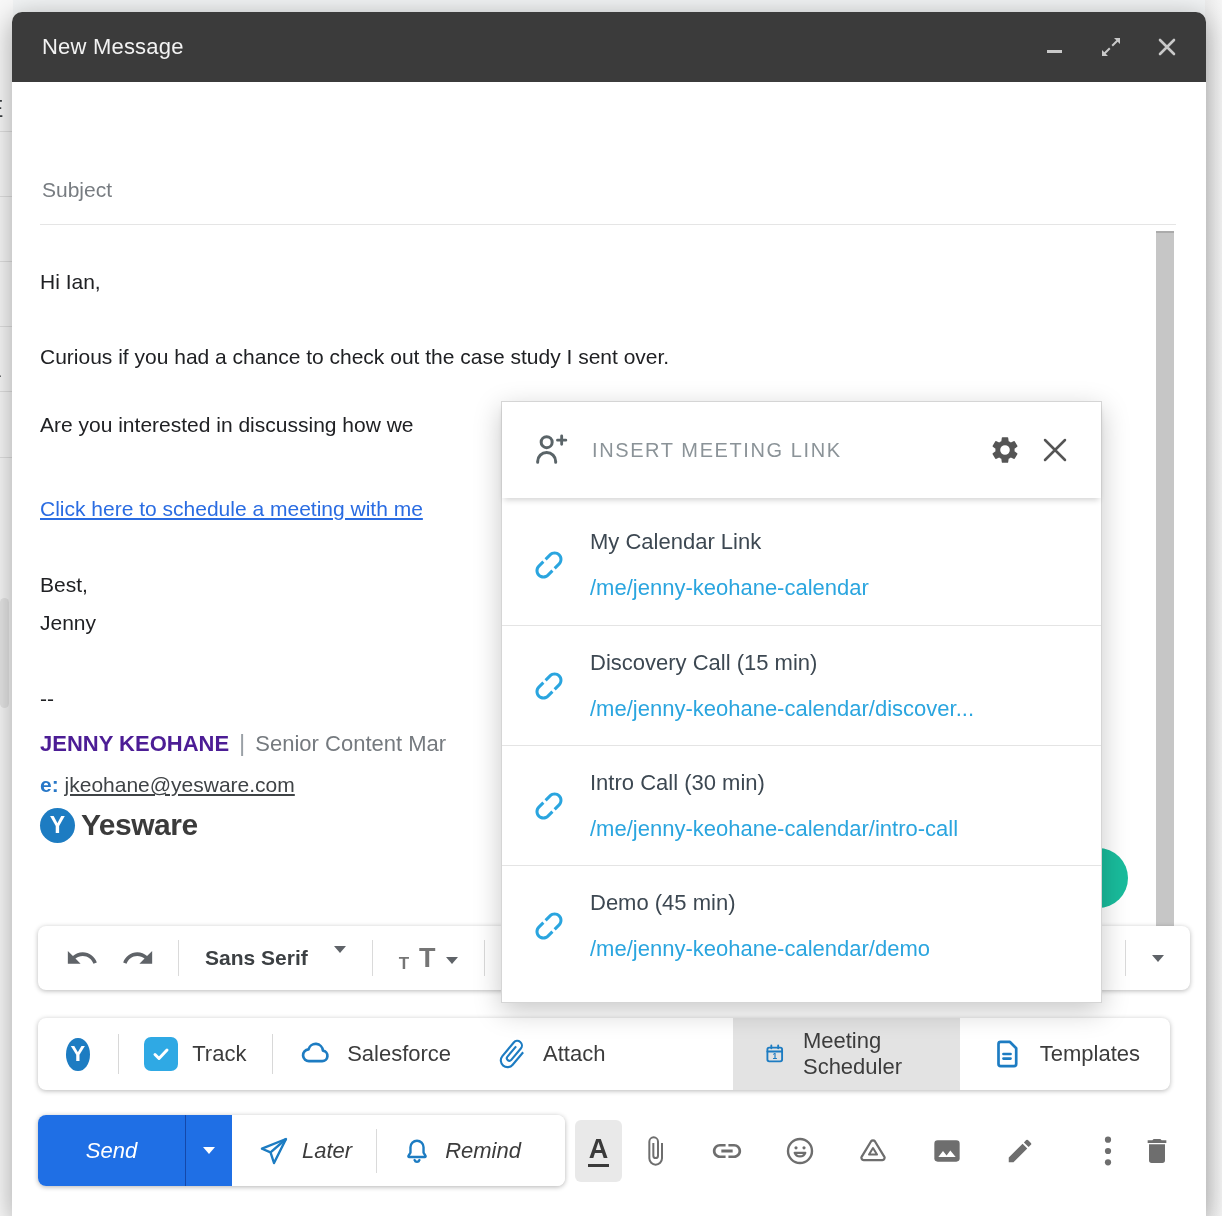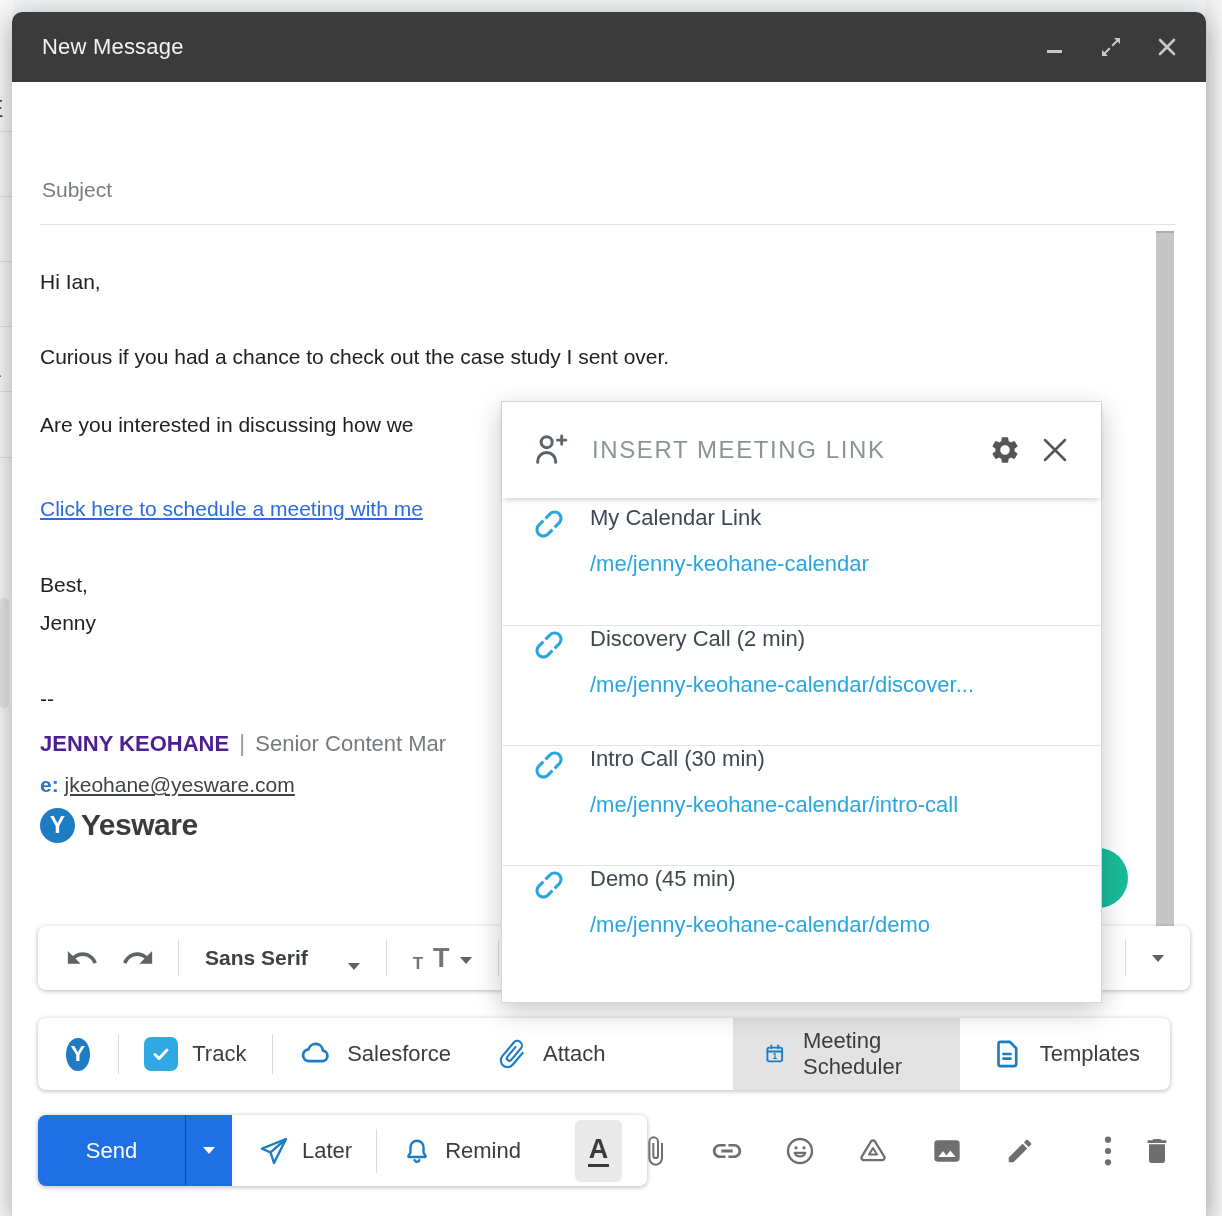--- a/index.html
+++ b/index.html
@@ -40,58 +40,58 @@
   .yw-word { font-size:30px; font-weight:bold; color:#3b3b3b; letter-spacing:-.5px; }
 
   .scrollbar { position:absolute; left:1144px; top:219px; width:18px; height:704px; background:#c6c6c6; border-top:2px solid #ababab; cursor:pointer; }
 
   .fab { position:absolute; left:1056px; top:836px; width:60px; height:60px; border-radius:50%; background:#19bc9c; z-index:2; cursor:pointer; }
 
   
   .fmtbar { position:absolute; left:26px; top:914px; width:1152px; height:64px; background:#fff; border-radius:8px; box-shadow:0 1px 5px rgba(0,0,0,.28); display:flex; align-items:center; padding-left:24px; z-index:3; }
   .fmt-ic { display:flex; align-items:center; justify-content:center; width:40px; height:40px; cursor:pointer; }
   .vdiv { width:1px; height:36px; background:#dadada; }
-  .fmt-font { display:flex; align-items:flex-end; gap:40px; margin:0 26px; cursor:pointer; }
+  .fmt-font { display:flex; align-items:flex-start; gap:26px; margin:0 26px; cursor:pointer; }
   .fmt-font-label { font-size:21px; font-weight:600; color:#3c4043; }
   .caret { width:0; height:0; border-left:6px solid transparent; border-right:6px solid transparent; border-top:7px solid #5f6368; }
   .fmt-size { display:flex; align-items:flex-end; gap:10px; margin:0 26px; cursor:pointer; }
   .tt-small { font-size:17px; font-weight:bold; color:#757575; line-height:1; }
   .tt-big { font-size:27px; font-weight:bold; color:#757575; line-height:1; }
   .fmt-right { position:absolute; right:26px; display:flex; align-items:center; gap:26px; }
 
   
   .ywbar { position:absolute; left:26px; top:1006px; width:1132px; height:72px; background:#fff; border-radius:8px; box-shadow:0 1px 5px rgba(0,0,0,.28); display:flex; align-items:center; z-index:3; }
   .ywbar .label { font-size:22px; color:#3c3c3c; }
   .yw-item { display:flex; align-items:center; gap:14px; cursor:pointer; }
   .yw-logo-btn { width:33px; height:33px; border-radius:50%; background:#1d7cc2; color:#fff; font-weight:bold; font-size:22px; display:flex; align-items:center; justify-content:center; margin:0 28px; cursor:pointer; }
   .yw-div { width:1px; height:40px; background:#d8d8d8; }
   .chk { width:34px; height:34px; border-radius:7px; background:#2fa9e4; display:flex; align-items:center; justify-content:center; }
   .ms-block { height:72px; display:flex; align-items:center; gap:16px; background:#e3e3e3; padding:0 30px; margin-left:128px; cursor:pointer; }
   .tp-block { height:72px; display:flex; align-items:center; gap:16px; padding:0 30px; cursor:pointer; }
 
   
-  .sendbar { position:absolute; left:26px; top:1103px; width:609px; height:71px; border-radius:8px; overflow:hidden; display:flex; box-shadow:0 1px 5px rgba(0,0,0,.3); z-index:3; }
+  .sendbar { position:absolute; left:26px; top:1103px; width:527px; height:71px; border-radius:8px; overflow:hidden; display:flex; box-shadow:0 1px 5px rgba(0,0,0,.3); z-index:3;font-style:italic; }
   .send-main { width:147px; background:#1f6fe5; color:#fff; font-size:22px; font-weight:500; display:flex; align-items:center; justify-content:center; cursor:pointer; }
   .send-drop { width:47px; background:#1f6fe5; border-left:1px solid rgba(0,0,60,.35); display:flex; align-items:center; justify-content:center; cursor:pointer; }
   .caret-w { width:0; height:0; border-left:6px solid transparent; border-right:6px solid transparent; border-top:7px solid #fff; }
   .send-white { flex:1; background:#fff; display:flex; align-items:center; }
   .sw-item { display:flex; align-items:center; gap:12px; font-size:22px; color:#3c3c3c; cursor:pointer; }
   .sw-div { width:1px; height:44px; background:#dadada; margin:0 24px; }
 
   .abtn { position:absolute; left:563px; top:1108px; width:47px; height:62px; background:#e9e9e9; border-radius:6px; display:flex; align-items:center; justify-content:center; z-index:3; cursor:pointer; }
   .abtn span { font-size:27px; font-weight:bold; color:#3a3a3a; border-bottom:3px solid #3a3a3a; line-height:1.05; padding:0 1px; }
   .ico-abs { position:absolute; top:1121px; width:36px; height:36px; display:flex; align-items:center; justify-content:center; z-index:3; cursor:pointer; }
 
   
   .popup { position:absolute; left:501px; top:401px; width:601px; height:602px; background:#fff; border:1px solid #d5d5d5; box-shadow:0 8px 26px rgba(0,0,0,.22); z-index:10; }
   .popup-head { position:relative; height:96px; display:flex; align-items:center; padding:0 28px; background:#fff; box-shadow:0 4px 6px -2px rgba(0,0,0,.18); z-index:2; }
-  .popup-title { font-size:24px; letter-spacing:1.6px; color:#8b9398; font-weight:500; margin-left:22px; flex:1; }
+  .popup-title { font-size:20px; letter-spacing:1.6px; color:#8b9398; font-weight:500; margin-left:22px; flex:1; }
   .popup-head .hbtn { width:36px; height:36px; display:flex; align-items:center; justify-content:center; cursor:pointer; }
   .popup-list { position:relative; margin-top:7px; z-index:1; }
-  .pitem { height:120px; display:flex; padding:0 28px; border-top:1px solid #e4e4e4; cursor:pointer; background:#fff; }
+  .pitem { height:120px; display:flex; align-items:center; padding:0 28px; border-top:1px solid #e4e4e4; cursor:pointer; background:#fff; }
   .pitem:first-child { border-top:none; }
   .pitem-text { margin-left:22px; }
   .pitem-label { font-size:22px; color:#3d4852; font-weight:500; margin-bottom:7px; }
   .pitem-url { font-size:22px; color:#2aa5df;margin-top:20px; }
 </style>
 </head>
 <body>
 
 <div class="bg-strip-left">
   <span class="bg-frag" style="top:96px">E</span>
@@ -341,21 +341,21 @@
         <div class="pitem-url">/me/jenny-keohane-calendar</div>
       </span>
     </div>
     <div class="pitem">
       <svg width="38" height="38" viewBox="0 0 24 24">
           <g transform="rotate(-45 12 12)">
             <path d="M3.9 12c0-1.71 1.39-3.1 3.1-3.1h4V7H7c-2.76 0-5 2.24-5 5s2.24 5 5 5h4v-1.9H7c-1.71 0-3.1-1.39-3.1-3.1zM17 7h-4v1.9h4c1.71 0 3.1 1.39 3.1 3.1s-1.39 3.1-3.1 3.1h-4V17h4c2.76 0 5-2.24 5-5s-2.24-5-5-5z" fill="#2aa5df"></path>
           </g>
         </svg>
       <span class="pitem-text">
-        <div class="pitem-label">Discovery Call (2 min)</div>
+        <div class="pitem-label">Discovery Call (15 min)</div>
         <div class="pitem-url">/me/jenny-keohane-calendar/discover...</div>
       </span>
     </div>
     <div class="pitem">
       <svg width="38" height="38" viewBox="0 0 24 24">
           <g transform="rotate(-45 12 12)">
             <path d="M3.9 12c0-1.71 1.39-3.1 3.1-3.1h4V7H7c-2.76 0-5 2.24-5 5s2.24 5 5 5h4v-1.9H7c-1.71 0-3.1-1.39-3.1-3.1zM17 7h-4v1.9h4c1.71 0 3.1 1.39 3.1 3.1s-1.39 3.1-3.1 3.1h-4V17h4c2.76 0 5-2.24 5-5s-2.24-5-5-5z" fill="#2aa5df"></path>
           </g>
         </svg>
       <span class="pitem-text">

